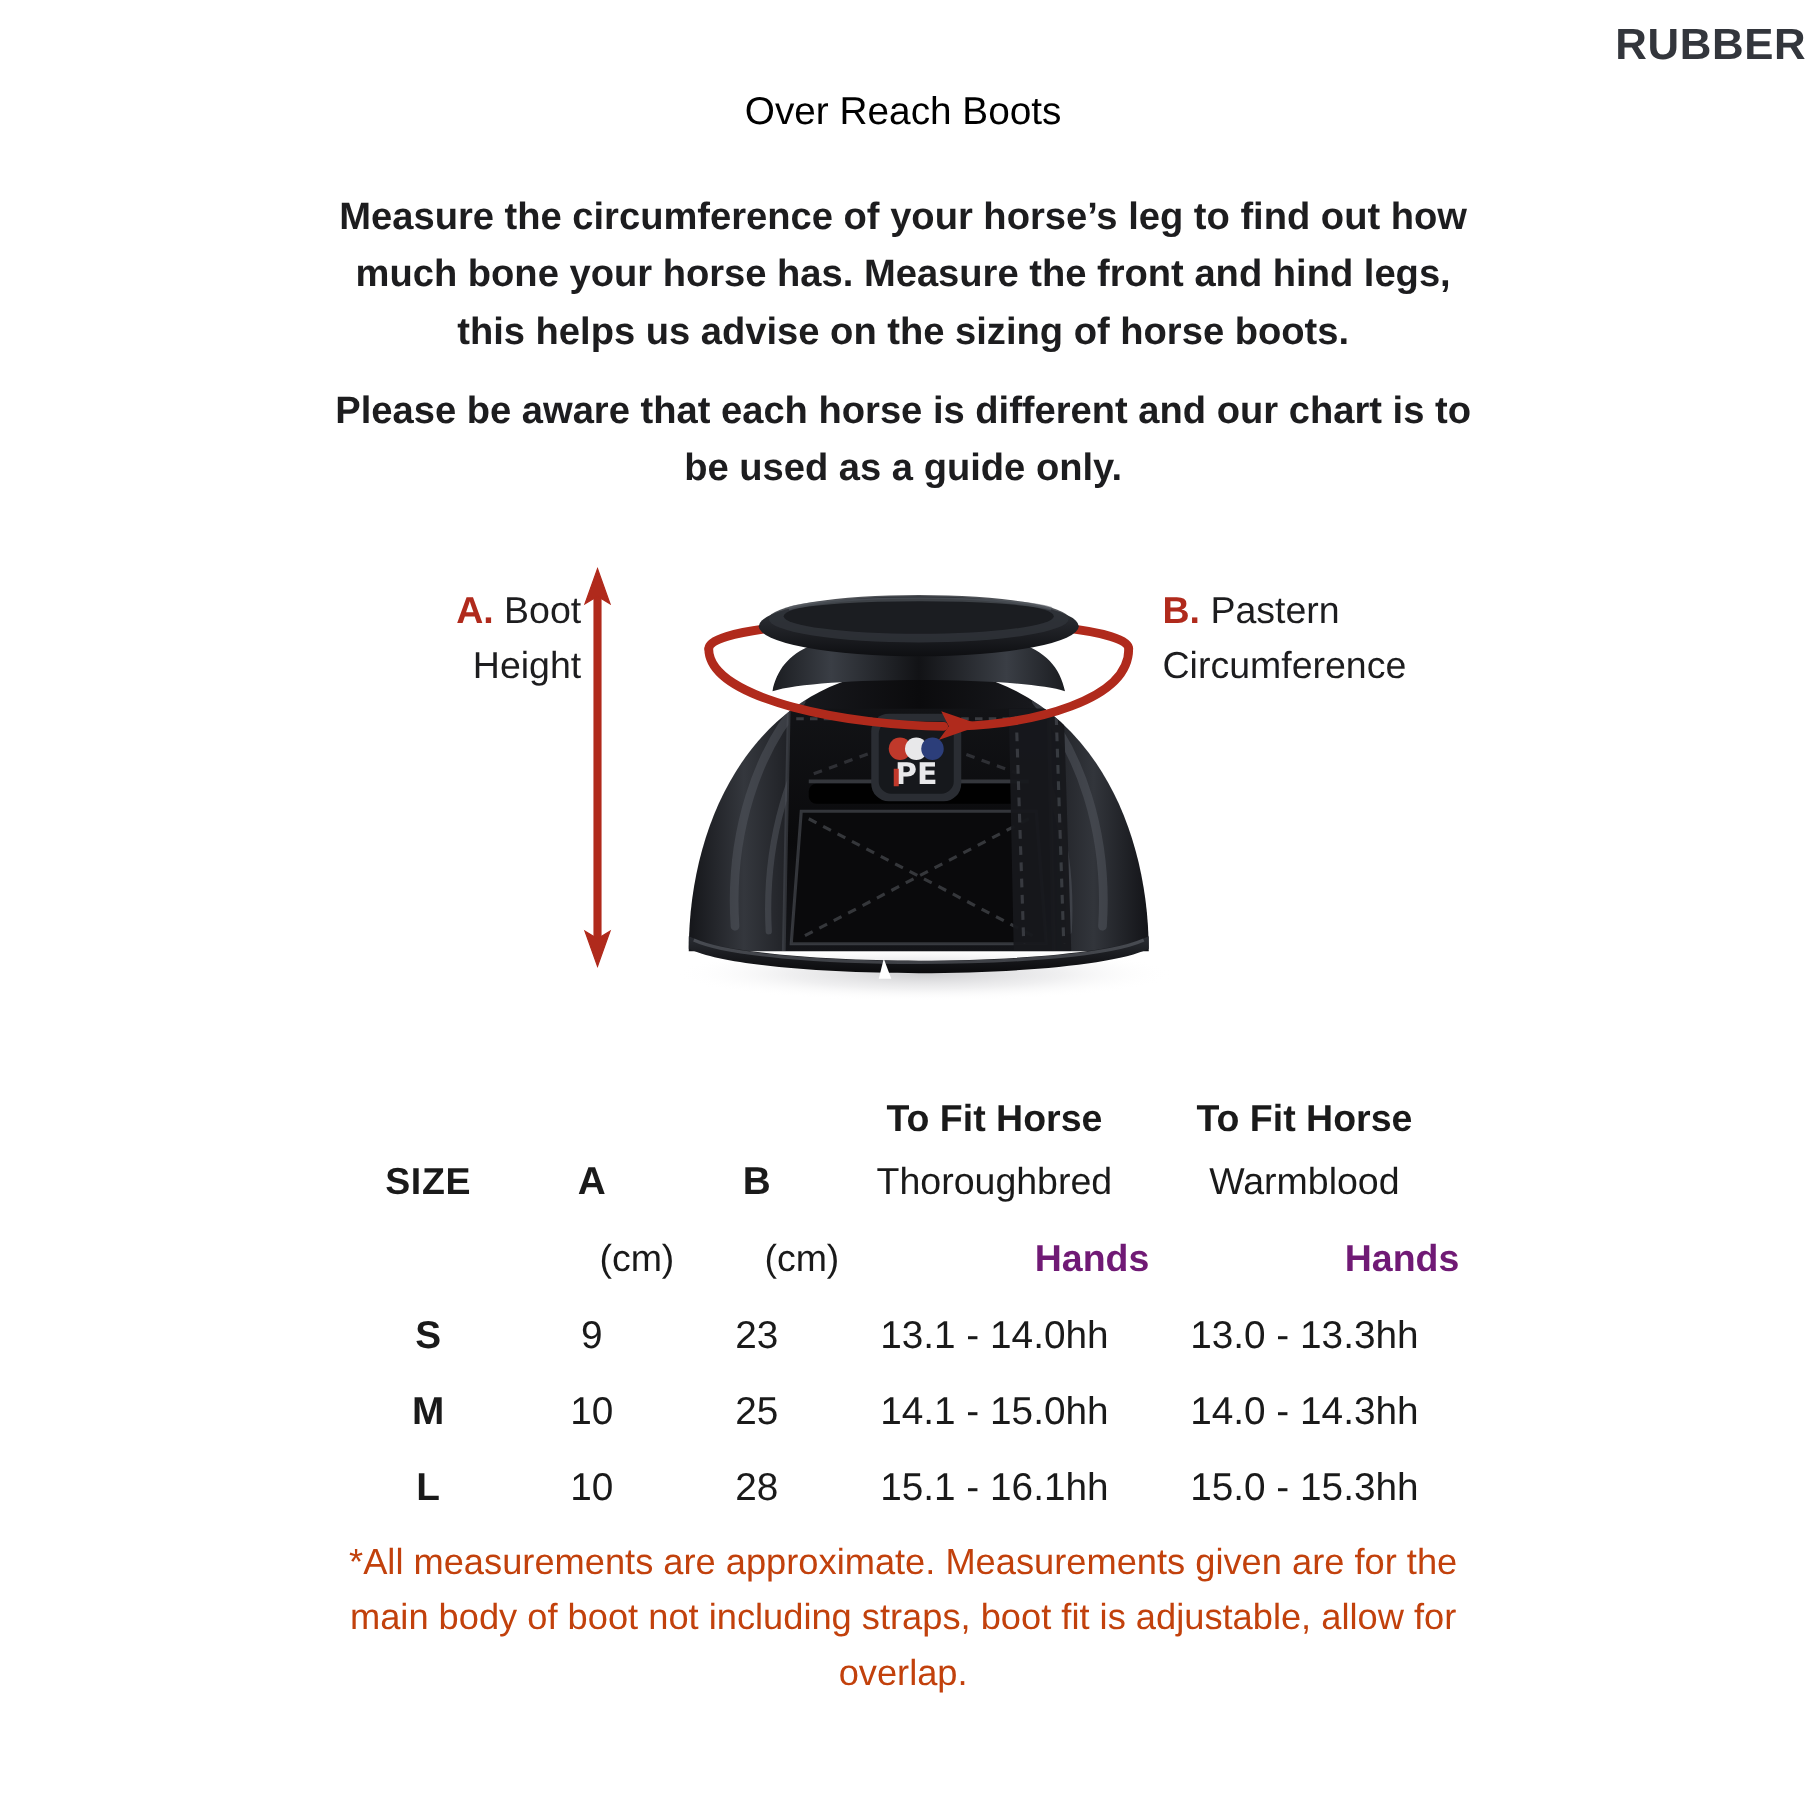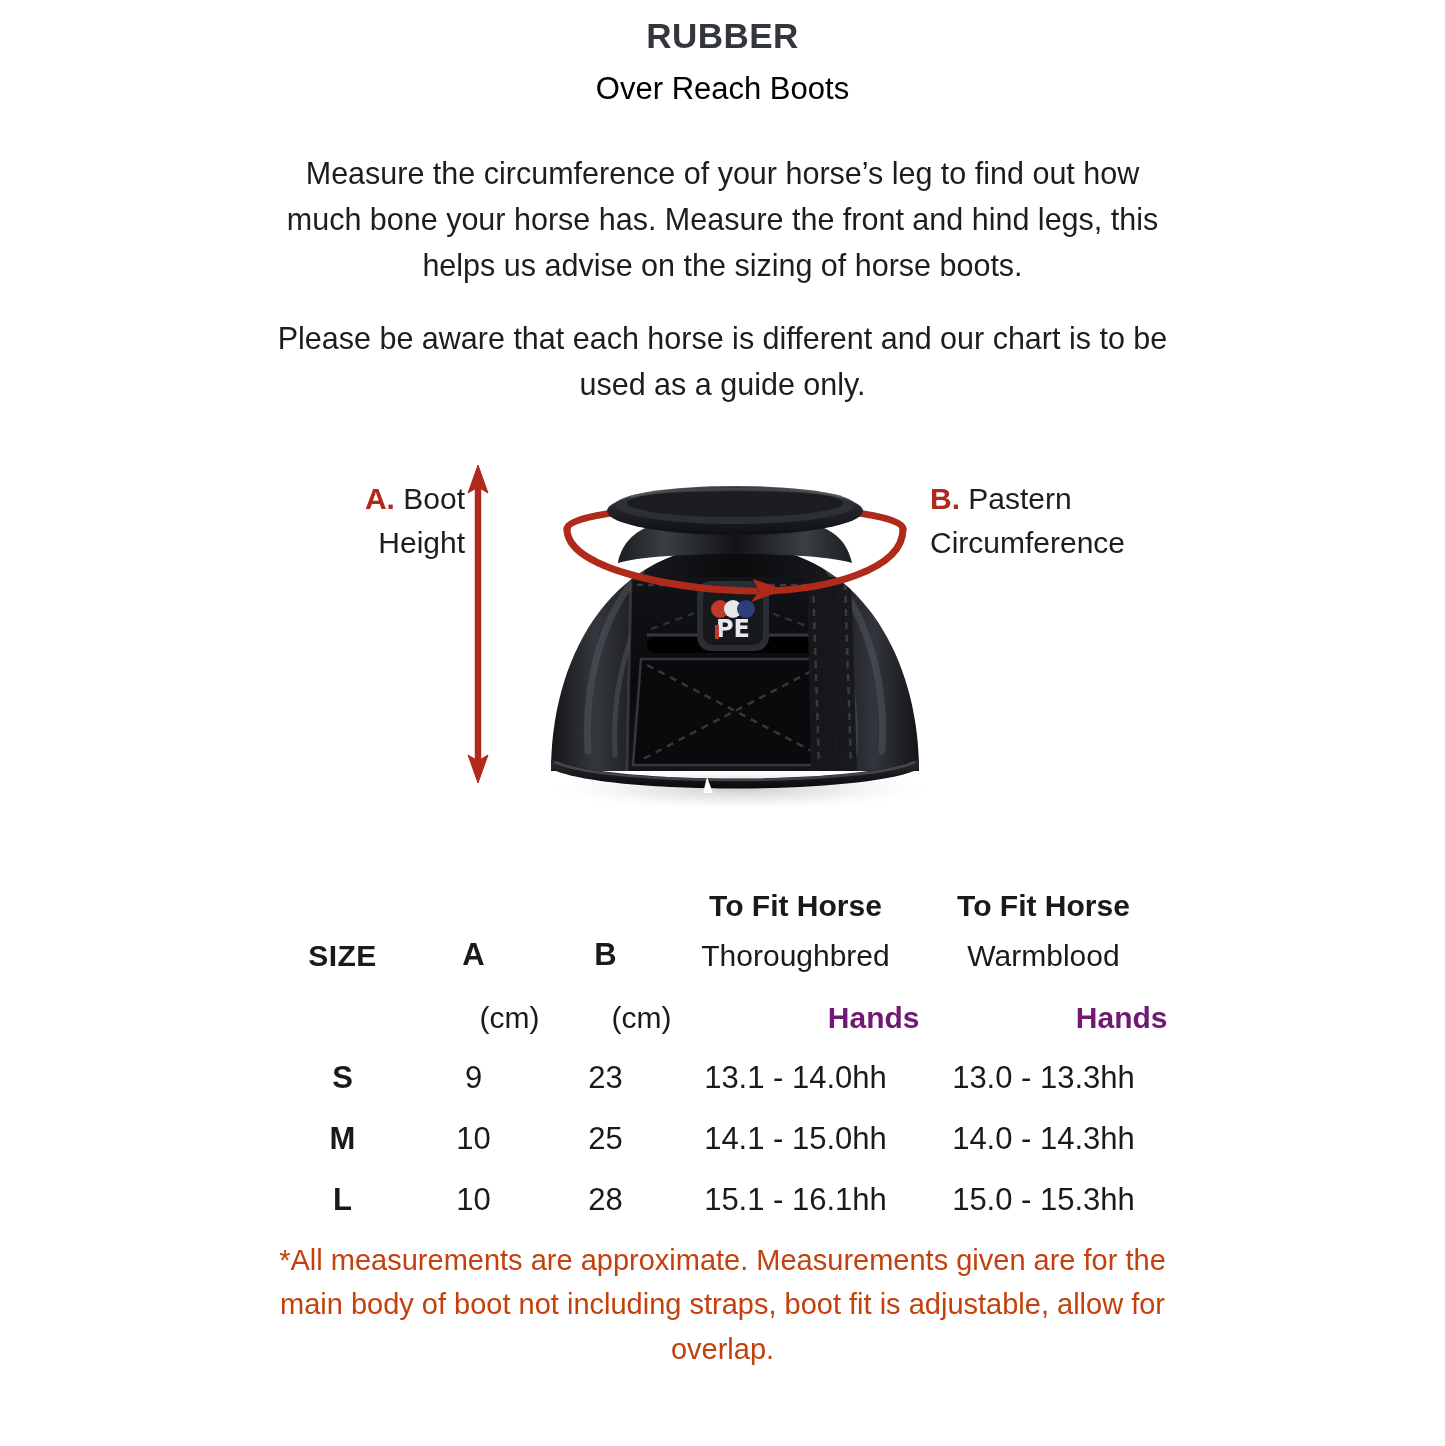--- a/index.html
+++ b/index.html
@@ -10,21 +10,21 @@
   body {
     width: 1445px; height: 1446px;
     font-family: "Liberation Sans", sans-serif;
     color: #1e1e1e;
     position: relative;
     overflow: hidden;
   }
 
   
   .page-title {
-    text-align: center;
+    text-align: right;
     font-size: 35px;
     font-weight: bold;
     letter-spacing: 0.5px;
     color: #33363c;
     margin: 17px 0 0 0;
     line-height: 1.1;
   }
   .page-subtitle {
     text-align: center;
     font-size: 31px;
@@ -35,23 +35,23 @@
   }
 
   
   .intro {
     width: 910px;
     margin: 44px auto 0 auto;
     text-align: center;
     font-size: 30.5px;
     line-height: 1.52;
     color: #1d1d1f;
-    font-weight: 400;
-  }
-  .intro + .intro { margin-top: 26px; }
+    font-weight: 700;
+  }
+  .intro + .intro { margin-top: 16px; }
 
   
   .diagram {
     position: relative;
     width: 1445px;
     height: 390px;
     margin-top: 52px;
   }
 
   .label {

